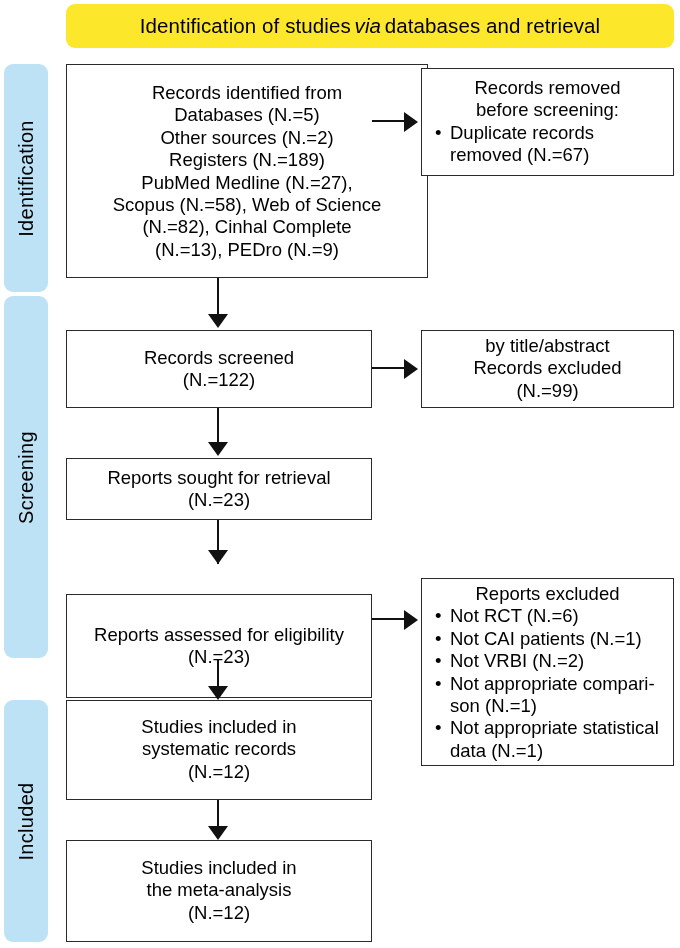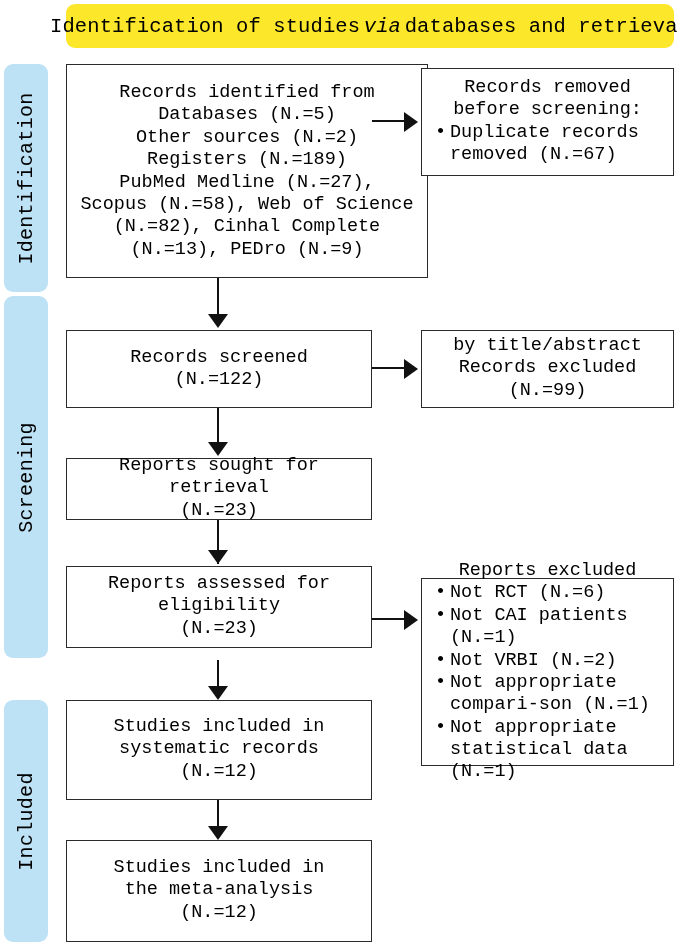--- a/index.html
+++ b/index.html
@@ -5,21 +5,21 @@
   html, body {
     margin: 0;
     padding: 0;
     background: #ffffff;
   }
   #page {
     position: relative;
     width: 680px;
     height: 948px;
     background: #ffffff;
-    font-family: Liberation Mono, monospace;
+    font-family: Liberation Sans, sans-serif;
     color: #000000;
     overflow: hidden;
   }
 
   
   .banner {
     position: absolute;
     left: 66px;
     top: 4px;
     width: 608px;
@@ -87,21 +87,21 @@
     content: "\2022";
     position: absolute;
     left: 1px;
     top: 0;
   }
 
   
   #box-identified { left: 66px; top: 64px;  width: 362px; height: 214px; }
   #box-screened   { left: 66px; top: 330px; width: 306px; height: 78px;  }
   #box-sought     { left: 66px; top: 458px; width: 306px; height: 62px;  }
-  #box-assessed   { left: 66px; top: 566px; width: 306px; height: 82px;  }
+  #box-assessed   { left: 66px; top: 594px; width: 306px; height: 104px;  }
   #box-systematic { left: 66px; top: 700px; width: 306px; height: 100px; }
   #box-meta       { left: 66px; top: 840px; width: 306px; height: 102px; }
 
   
   #box-removed    { left: 421px; top: 68px;  width: 253px; height: 108px; }
   #box-excluded   { left: 421px; top: 330px; width: 253px; height: 78px;  }
   #box-repexcl    { left: 421px; top: 578px; width: 253px; height: 188px; padding-left: 36px; }
 
   #box-removed  .inner,
   #box-repexcl  .inner { padding: 0 3px; }

